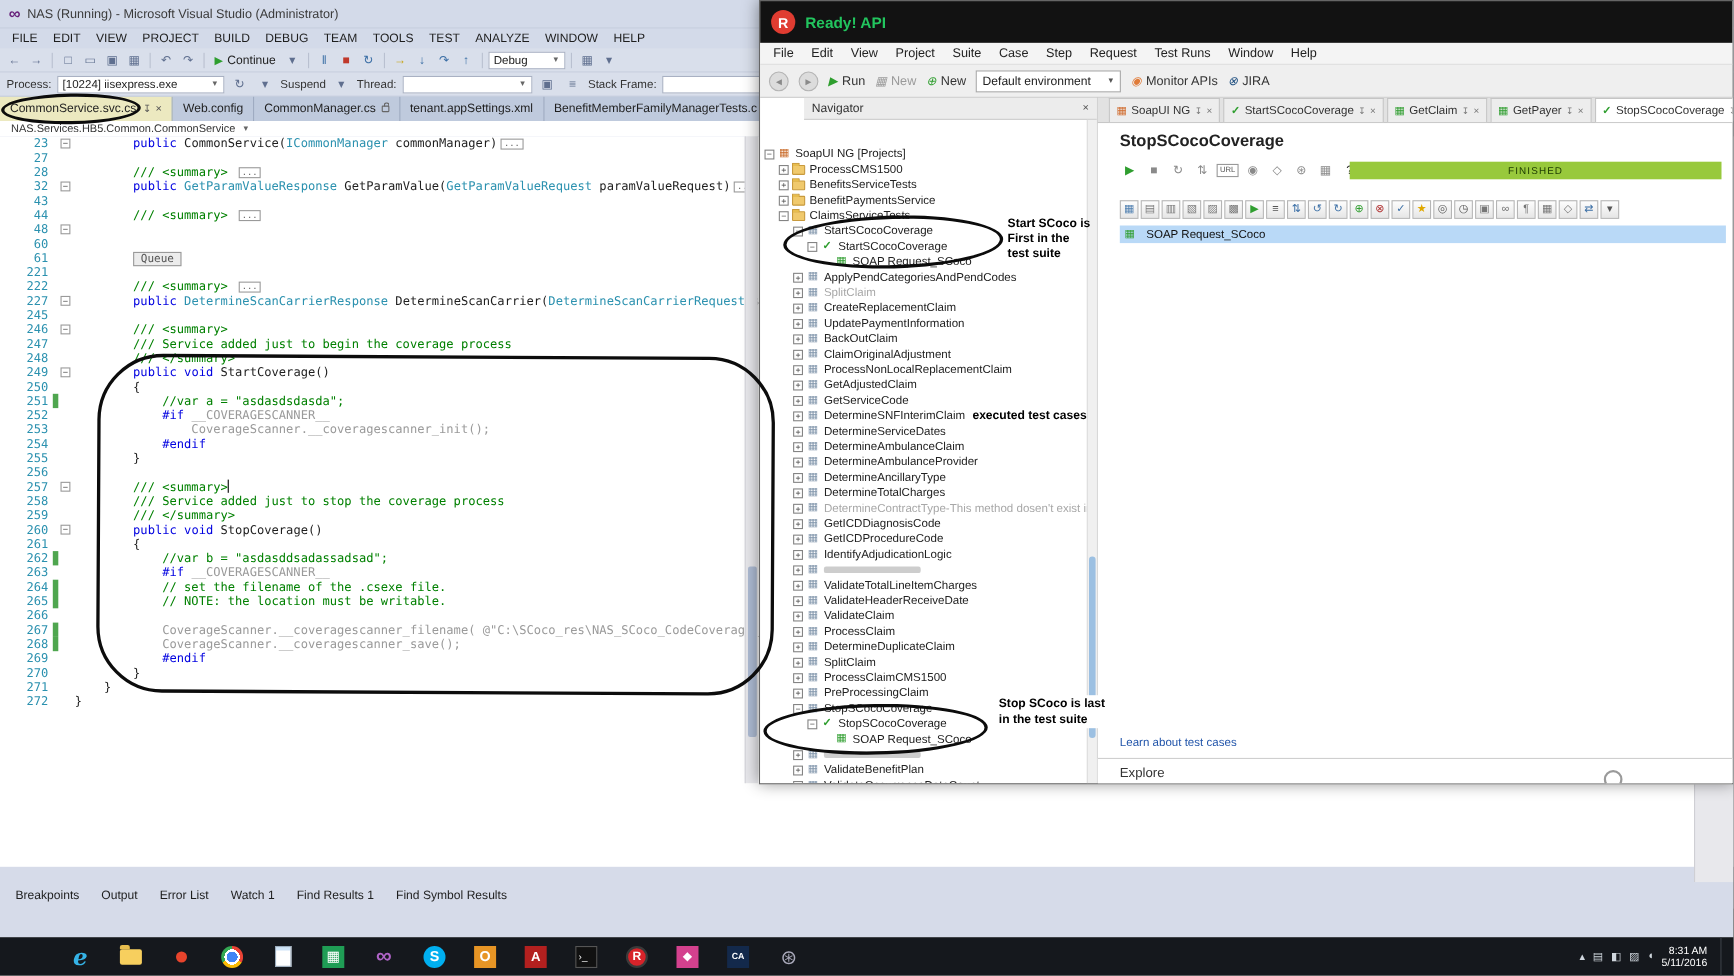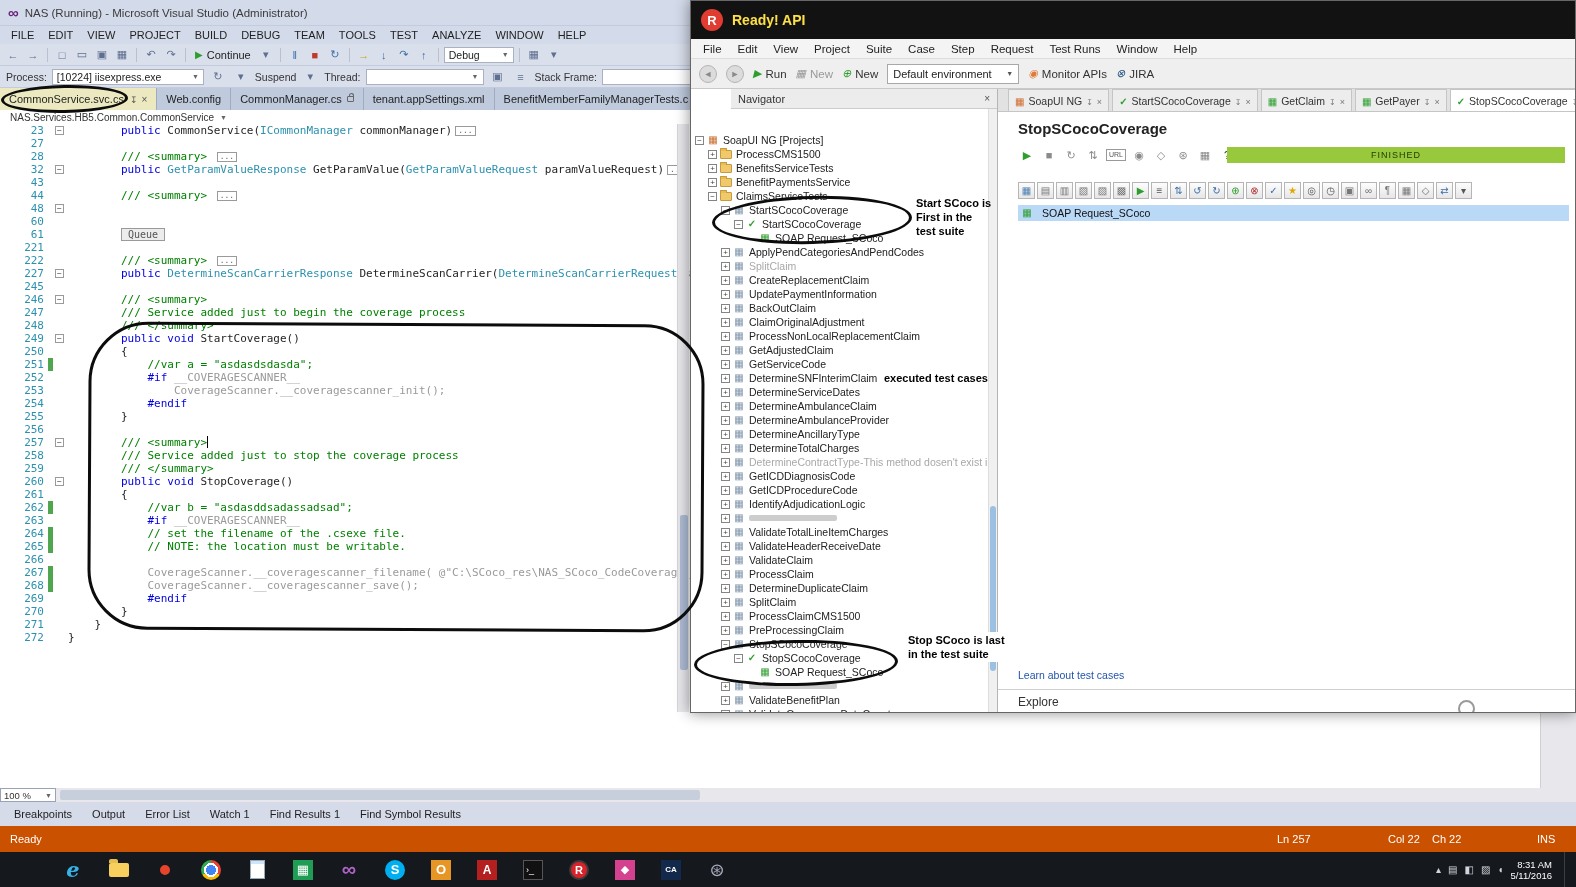--- a/index.html
+++ b/index.html
@@ -54,21 +54,21 @@
   .vs-paneltabs{position:absolute;left:0;top:802px;width:1576px;height:24px;background:#d6dbe9;display:flex;align-items:center;padding-left:4px;font-size:11px;color:#1e1e1e;}
   .ptab{padding:0 10px;line-height:24px;}
   .vs-status{position:absolute;left:0;top:826px;width:1576px;height:26px;background:var(--debug-orange);color:#fff;font-size:11px;display:flex;align-items:center;padding-left:10px;}
   .sbitem{position:absolute;top:0;line-height:26px;}
   .sb-ln{left:1277px;} .sb-col{left:1388px;} .sb-ch{left:1432px;} .sb-ins{left:1537px;}
 
   
   .ra{position:absolute;left:690px;top:0;width:886px;height:713px;background:#f2f2f2;border:1px solid #666;box-shadow:0 0 14px rgba(0,0,0,.45);z-index:20;overflow:hidden;}
   .ra-titlebar{height:38px;background:#121212;display:flex;align-items:center;gap:9px;padding-left:10px;}
   .ra-logo{width:22px;height:22px;border-radius:50%;background:var(--ready-red);color:#fff;font-weight:bold;font-size:13px;display:flex;align-items:center;justify-content:center;}
-  .ra-title{color:#fde047;font-size:14px;font-weight:bold;}
+  .ra-title{color:#22c55e;font-size:14px;font-weight:bold;}
   .ra-menubar{height:20px;background:#f4f4f4;display:flex;align-items:center;padding-left:4px;font-size:11.5px;color:#222;border-bottom:1px solid #ddd;}
   .ra-menubar .mi{padding:0 8px;}
   .ra-toolbar{height:30px;background:#efefef;border-bottom:1px solid #c9c9c9;display:flex;align-items:center;padding-left:8px;gap:9px;font-size:11.5px;color:#333;}
   .circle-btn{width:18px;height:18px;border-radius:50%;background:#dcdcdc;border:1px solid #b5b5b5;color:#8a8a8a;font-size:9px;display:flex;align-items:center;justify-content:center;}
   .cb-back::before{content:"◄";} .cb-fwd::before{content:"►";}
   .ra-btn{display:flex;align-items:center;gap:4px;}
   .ra-btn .ic{font-size:11px;}
   .ic-play{color:#2e9e2e;} .ic-grid{color:#9a9a9a;} .ic-plus{color:#2e9e2e;} .ic-mon{color:#e07b39;} .ic-jira{color:#205081;}
   .ic-play::before{content:"▶";} .ic-grid::before{content:"▦";} .ic-plus::before{content:"⊕";} .ic-mon::before{content:"◉";} .ic-jira::before{content:"⊗";}
   .dis{color:#9a9a9a;}
@@ -438,42 +438,28 @@
         </div>
         <div class="code-row">
           <span class="ln">272</span>
           <span class="code-text"><span class="tok-p">}</span></span>
         </div>
       </div>
     <div class="vs-vscroll">
         <div class="thumb"></div>
       </div>
     <div class="vs-right-gap"></div>
-    <div class="vs-zoomrow">
-      <div class="zoom-box">
-          <span>100 %</span>
-          <span class="arr">▼</span>
-        </div>
-      <div class="hthumb"></div>
-    </div>
     <div class="vs-paneltabs" id="vs-paneltabs">
         <span class="ptab">Breakpoints</span>
         <span class="ptab">Output</span>
         <span class="ptab">Error List</span>
         <span class="ptab">Watch 1</span>
         <span class="ptab">Find Results 1</span>
         <span class="ptab">Find Symbol Results</span>
       </div>
-    <div class="vs-status">
-      <span>Ready</span>
-      <span class="sbitem sb-ln">Ln 257</span>
-      <span class="sbitem sb-col">Col 22</span>
-      <span class="sbitem sb-ch">Ch 22</span>
-      <span class="sbitem sb-ins">INS</span>
-    </div>
   </div>
 
   <div class="ra">
     <div class="ra-titlebar">
       <span class="ra-logo">R</span>
       <span class="ra-title">Ready! API</span>
     </div>
     <div class="ra-menubar" id="ra-menubar">
         <span class="mi">File</span>
         <span class="mi">Edit</span>

